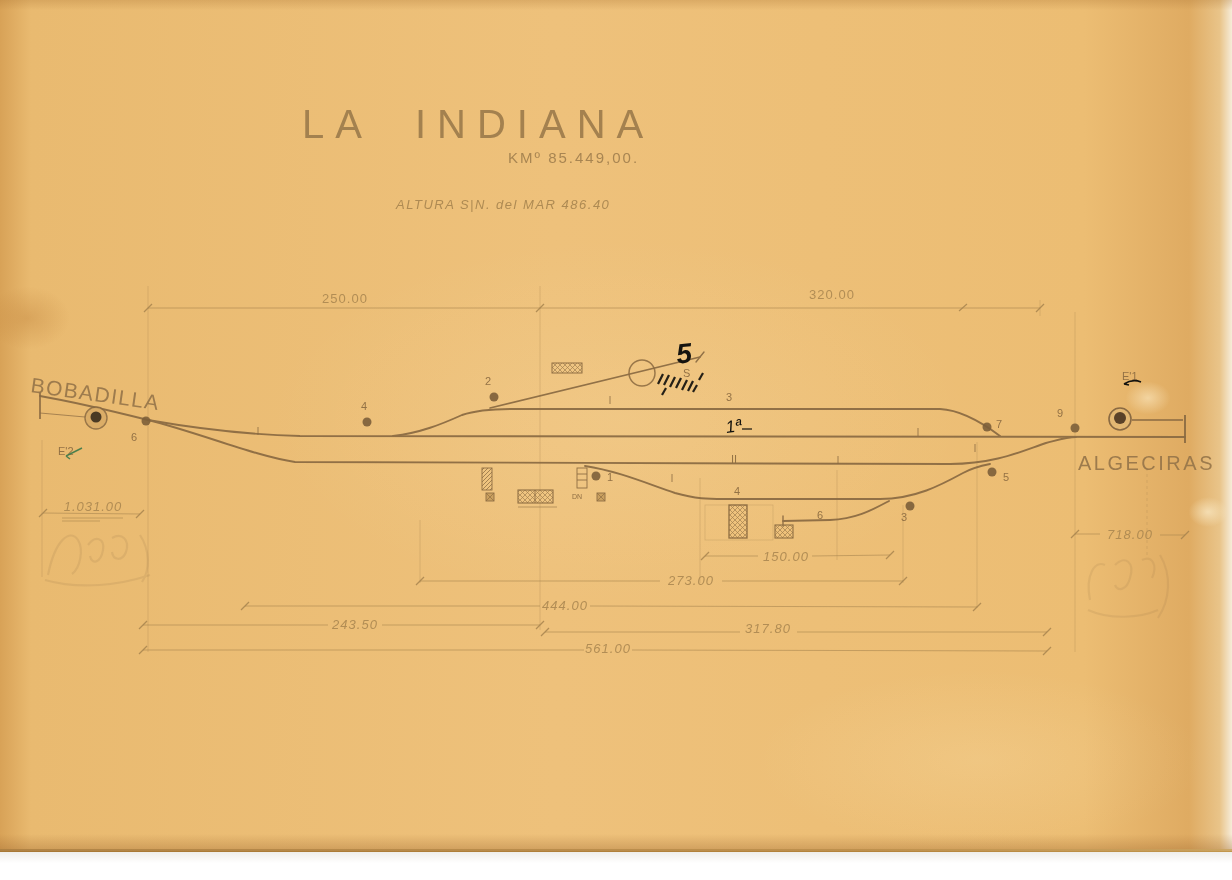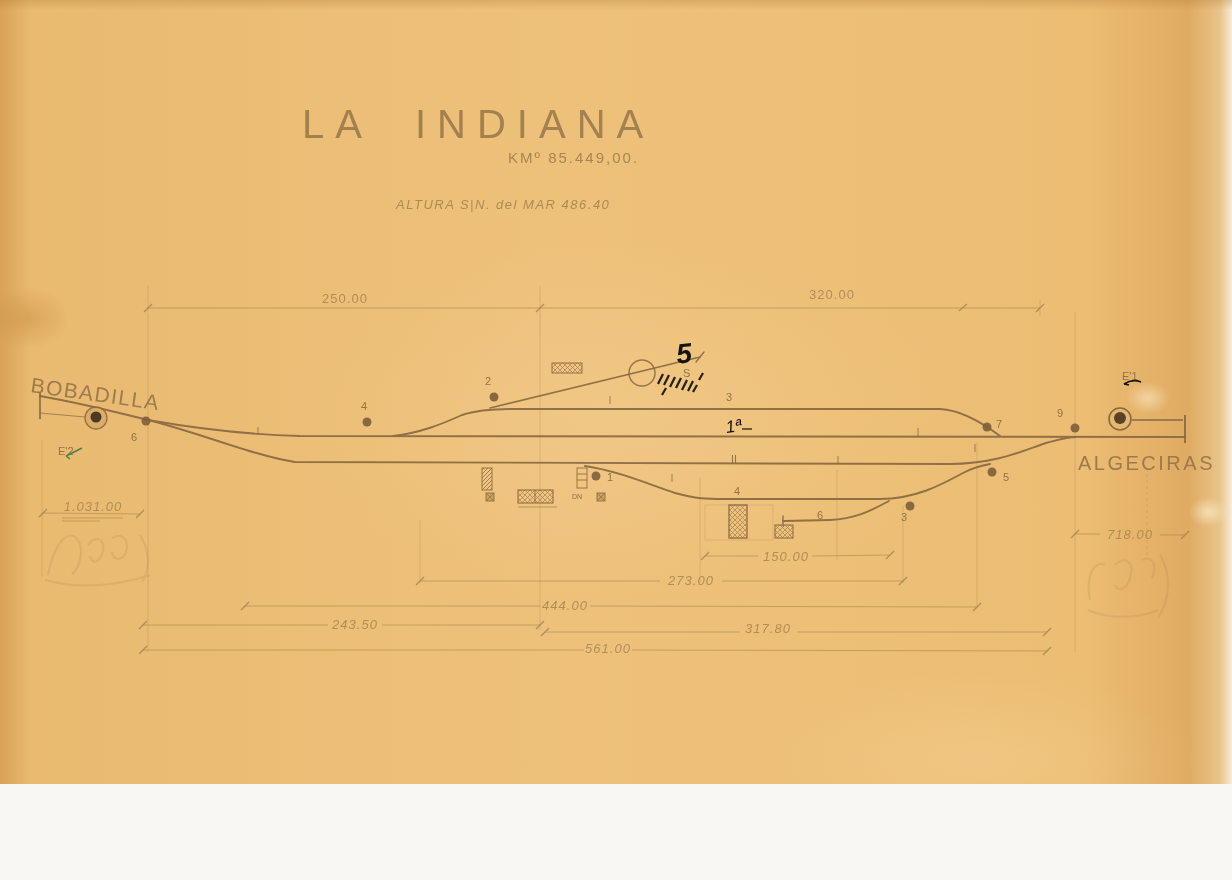--- a/index.html
+++ b/index.html
@@ -1,16 +1,16 @@
 <!DOCTYPE html>
 <html><head>
 <meta charset="utf-8">
 <style>
   html,body{margin:0;padding:0;background:#f8f7f3;}
-  .stage{position:relative;width:1232px;height:784px;overflow:hidden;background:#a16207;
+  .stage{position:relative;width:1232px;height:880px;overflow:hidden;background:#a16207;
          font-family:"Liberation Sans", sans-serif;}
   .paper{position:absolute;left:0;top:0;width:1232px;height:851px;
     background:
       radial-gradient(ellipse 60px 45px at 28px 318px, rgba(180,115,45,.30), transparent 70%),
       radial-gradient(ellipse 30px 22px at 1148px 398px, rgba(255,240,205,.55), transparent 75%),
       radial-gradient(ellipse 26px 20px at 1208px 512px, rgba(255,244,214,.6), transparent 75%),
       radial-gradient(ellipse 500px 260px at 620px 420px, rgba(255,238,195,.14), transparent 70%),
       radial-gradient(ellipse 300px 120px at 980px 760px, rgba(255,236,190,.18), transparent 75%),
       linear-gradient(180deg, rgba(170,115,50,.28) 0%, rgba(170,115,50,0) 1.2%, rgba(170,115,50,0) 98%, rgba(150,95,40,.35) 100%),
       linear-gradient(90deg, #d8a257 0%, #e9ba70 2.5%, #eec17b 45%, #ecbd73 88%, #dfab62 96.5%, #e9c489 99%, #f6ecd9 100%);

